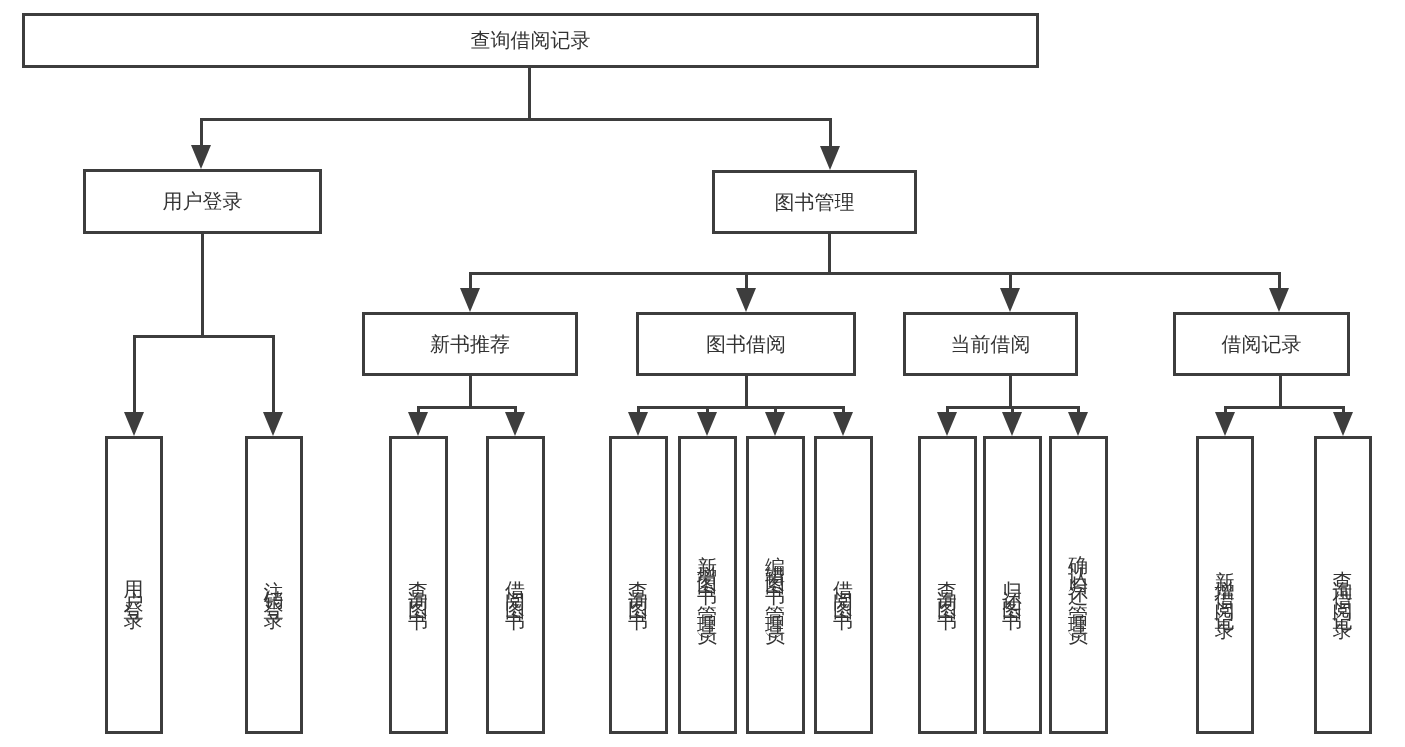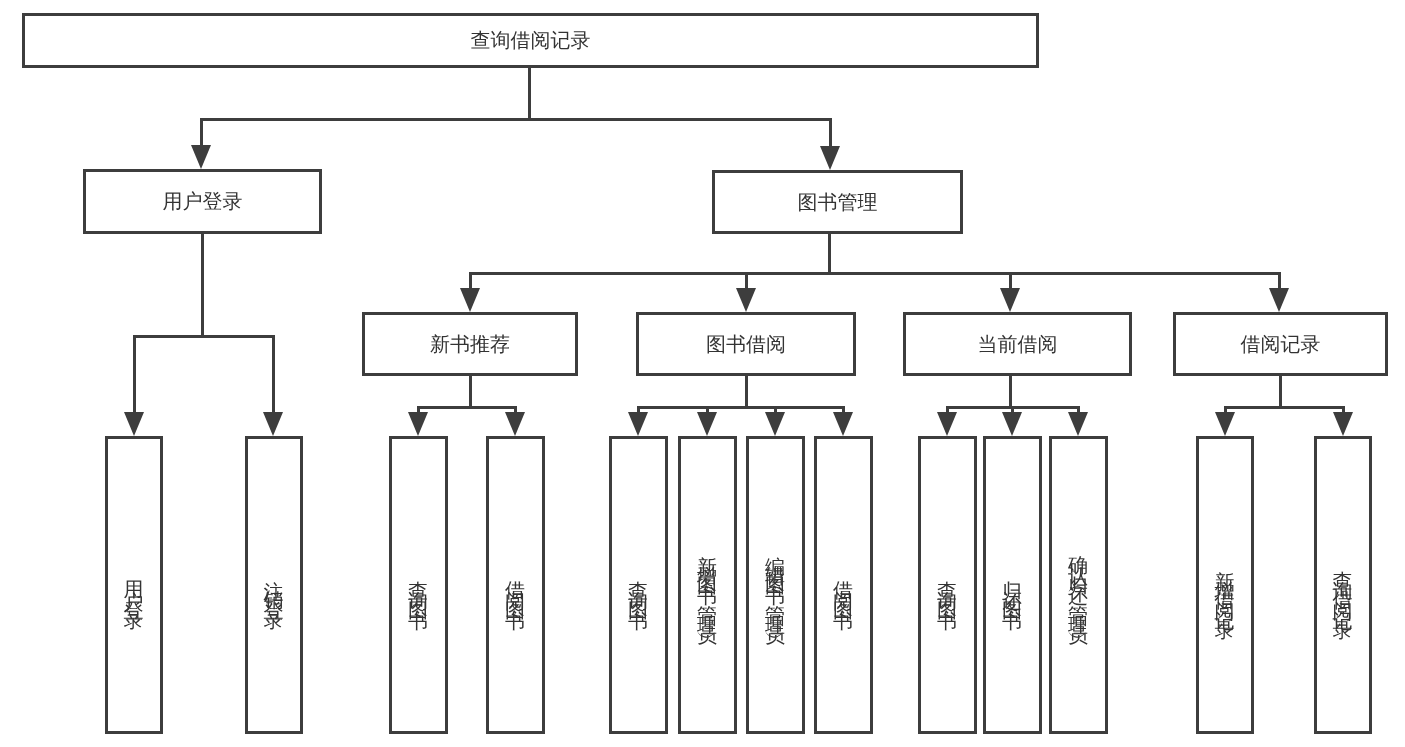--- a/index.html
+++ b/index.html
@@ -64,21 +64,21 @@
   <div class="v" style="left:528px;top:68px;height:52px"></div>
   <div class="h" style="left:200px;top:118px;width:631px"></div>
   <div class="v" style="left:200px;top:118px;height:31px"></div>
   <div class="arrow" style="left:191px;top:145px"></div>
   <div class="v" style="left:829px;top:118px;height:31px"></div>
   <div class="arrow" style="left:820px;top:146px"></div>
 
   <div class="box" style="left:83px;top:169px;width:239px;height:65px">
     <span>用户登录</span>
   </div>
-  <div class="box" style="left:712px;top:170px;width:251px;height:64px">
+  <div class="box" style="left:712px;top:170px;width:205px;height:64px">
     <span>图书管理</span>
   </div>
 
   <div class="v" style="left:201px;top:234px;height:103px"></div>
   <div class="h" style="left:133px;top:335px;width:142px"></div>
   <div class="v" style="left:133px;top:335px;height:79px"></div>
   <div class="arrow" style="left:124px;top:412px"></div>
   <div class="v" style="left:272px;top:335px;height:79px"></div>
   <div class="arrow" style="left:263px;top:412px"></div>
 
@@ -92,24 +92,24 @@
   <div class="arrow" style="left:1000px;top:288px"></div>
   <div class="v" style="left:1278px;top:272px;height:18px"></div>
   <div class="arrow" style="left:1269px;top:288px"></div>
 
   <div class="box" style="left:362px;top:312px;width:216px;height:64px">
     <span>新书推荐</span>
   </div>
   <div class="box" style="left:636px;top:312px;width:220px;height:64px">
     <span>图书借阅</span>
   </div>
-  <div class="box" style="left:903px;top:312px;width:229px;height:64px">
+  <div class="box" style="left:903px;top:312px;width:175px;height:64px">
     <span>当前借阅</span>
   </div>
-  <div class="box" style="left:1173px;top:312px;width:215px;height:64px">
+  <div class="box" style="left:1173px;top:312px;width:177px;height:64px">
     <span>借阅记录</span>
   </div>
 
   <div class="v" style="left:469px;top:376px;height:30px"></div>
   <div class="h" style="left:417px;top:406px;width:100px"></div>
   <div class="v" style="left:417px;top:406px;height:8px"></div>
   <div class="arrow" style="left:408px;top:412px"></div>
   <div class="v" style="left:514px;top:406px;height:8px"></div>
   <div class="arrow" style="left:505px;top:412px"></div>
 

